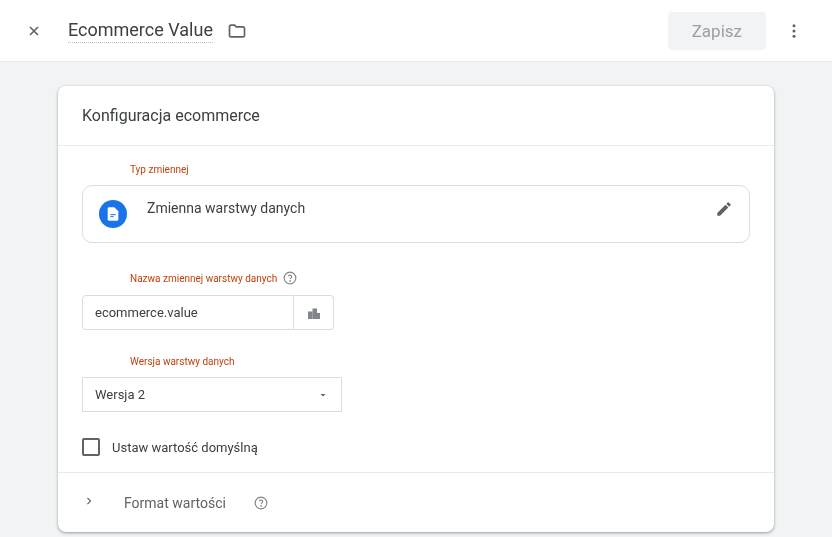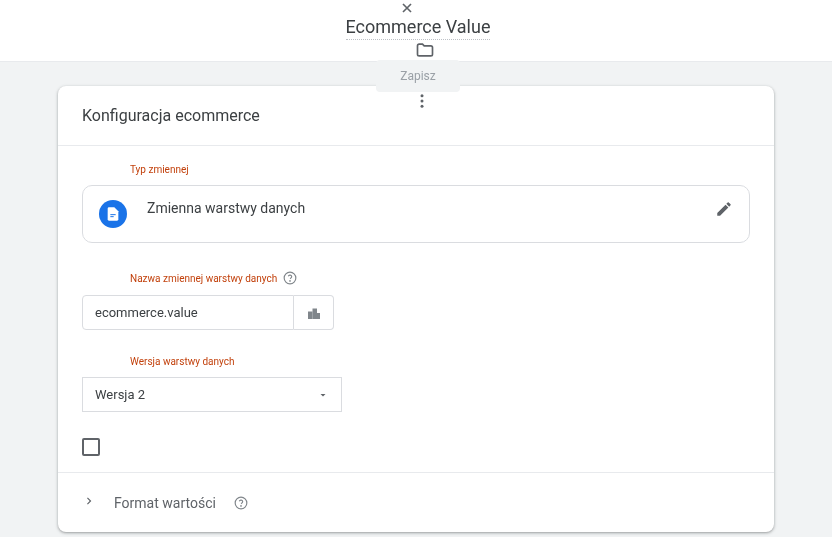--- a/index.html
+++ b/index.html
@@ -14,21 +14,20 @@
       height: 537px;
       overflow: hidden;
     }
     .header {
       display: flex;
       align-items: center;
       height: 62px;
       padding: 0 18px 0 22px;
       border-bottom: 1px solid #e8eaed;
       background: #fff;
-      flex-direction: column;
     }
     .close-btn {
       width: 24px;
       height: 24px;
       display: flex;
       align-items: center;
       justify-content: center;
       cursor: pointer;
       color: #5f6368;
       margin-right: 22px;
@@ -46,21 +45,21 @@
       align-items: center;
     }
     .header-spacer {
       flex: 1;
     }
     .save-btn {
       background: #f1f3f4;
       color: #9aa0a6;
       border: none;
       padding: 9px 24px;
-      font-size: 12px;
+      font-size: 17px;
       border-radius: 4px;
       cursor: pointer;
     }
     .menu-btn {
       width: 40px;
       height: 40px;
       display: flex;
       align-items: center;
       justify-content: center;
       cursor: pointer;
@@ -179,21 +178,21 @@
     }
     .checkbox-label {
       font-size: 13px;
       color: #3c4043;
     }
     .format-section {
       border-top: 1px solid #e8eaed;
       padding: 20px 24px;
       display: flex;
       align-items: center;
-      gap: 18px;
+      gap: 28px;
       cursor: pointer;
     }
     .chevron {
       color: #5f6368;
     }
     .format-label {
       font-size: 14px;
       color: #5f6368;
     }
     .help-icon {
@@ -274,20 +273,21 @@
       <div class="field-label">Wersja warstwy danych</div>
       <div class="select-input">
         <span>Wersja 2</span>
         <svg width="12" height="12" viewBox="0 0 24 24" fill="#5f6368">
             <path d="M7 10l5 5 5-5z"></path>
           </svg>
       </div>
 
       <div class="checkbox-row">
         <div class="checkbox"></div>
+        <span class="checkbox-label">Ustaw wartość domyślną</span>
       </div>
 
     </div>
     <div class="format-section">
       <span class="chevron">
         <svg width="14" height="14" viewBox="0 0 24 24" fill="currentColor">
             <path d="M8.59 16.59L13.17 12 8.59 7.41 10 6l6 6-6 6-1.41-1.41z"></path>
           </svg>
       </span>
       <span class="format-label">Format wartości</span>

